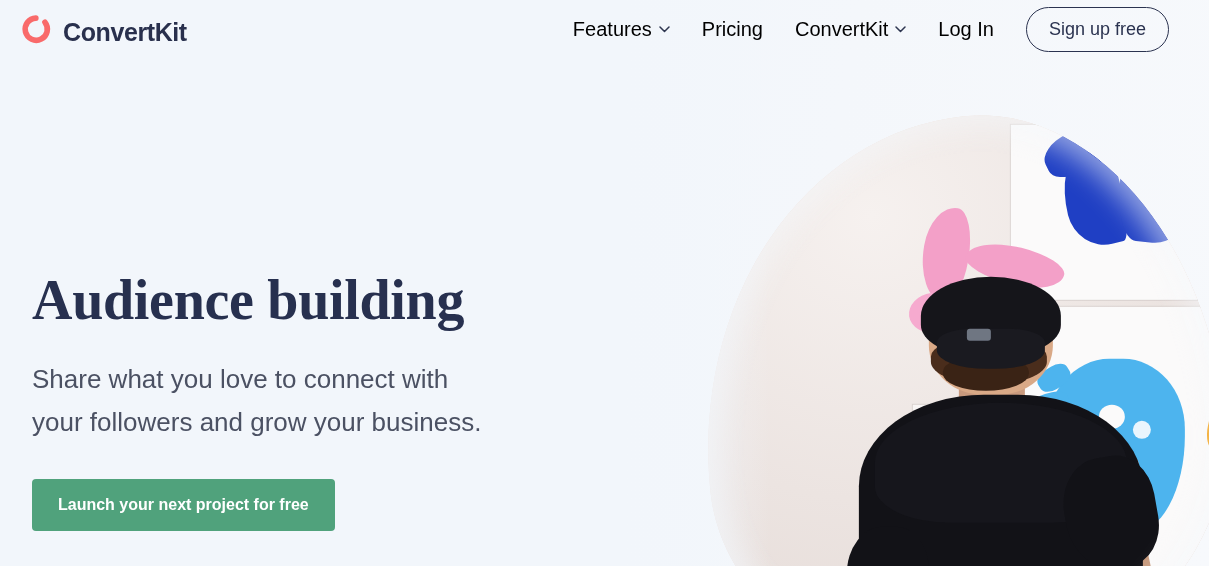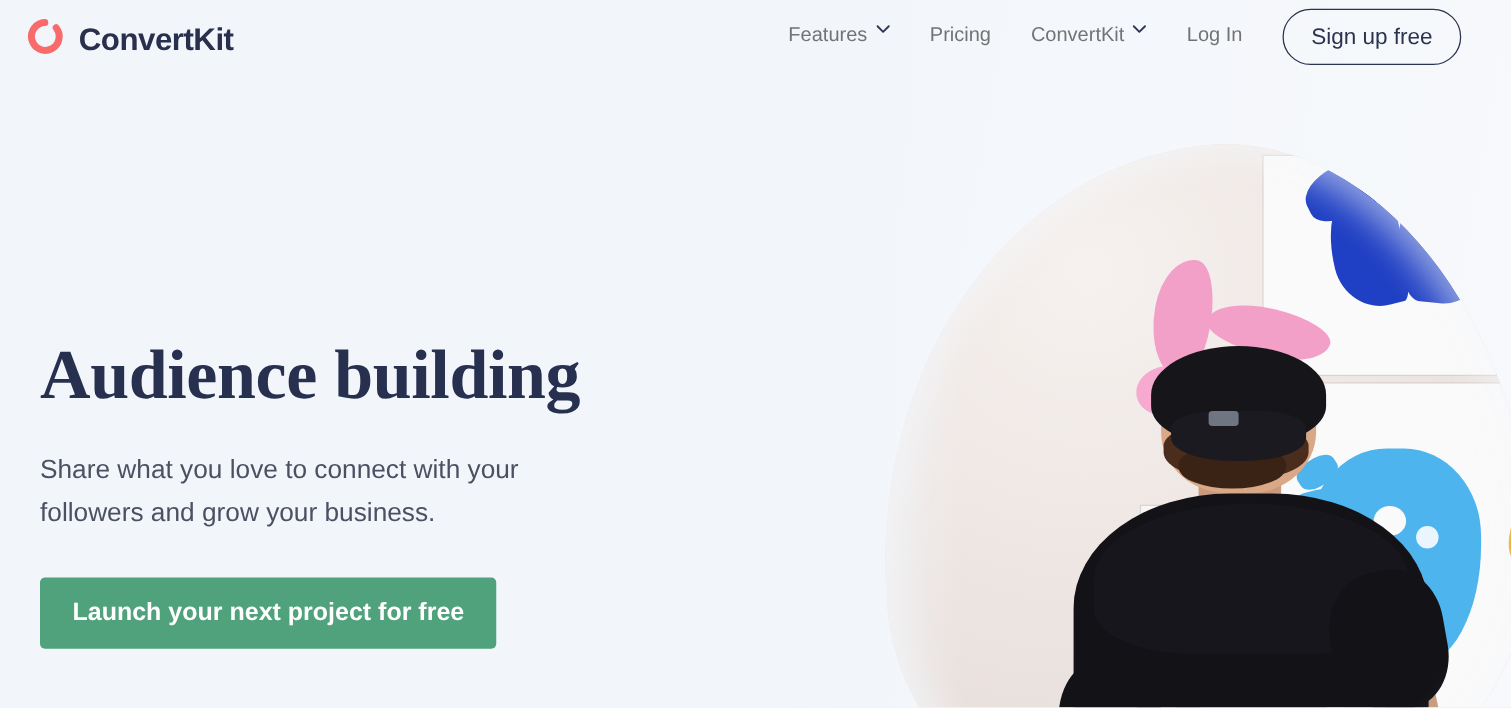--- a/index.html
+++ b/index.html
@@ -225,22 +225,22 @@
   .brand-mark { width:32px; height:32px; display:block; }
   .brand-name {
     font-size:25px; font-weight:bold; color:#29304d;
     letter-spacing:-.4px; line-height:1;
   }
   .nav {
     margin-left:auto;
     display:flex; align-items:center; gap:0;
   }
   .nav-link {
-    display:flex; gap:7px;
-    font-size:16px; color:#737373;
+    display:flex; align-items:center; gap:7px;
+    font-size:20px; color:#000000;
     padding:0 16px;
     cursor:pointer;
     white-space:nowrap;
   }
   .chev { display:block; }
   .signup {
     margin-left:16px;
     border:1.6px solid #2b3350;
     border-radius:999px;
     padding:11px 22px;
@@ -263,31 +263,31 @@
   .hero-title {
     font-family:"Liberation Serif", serif;
     font-size:56px;
     line-height:1.1;
     font-weight:bold;
     color:#27304f;
     letter-spacing:-.3px;
   }
   .hero-sub {
     margin-top:26px;
-    font-size:21px;
+    font-size:26px;
     line-height:1.68;
     color:#4b5163;
     max-width:450px;
   }
   .cta {
     margin-top:34px;
     display:inline-block;
     background:#50a27c;
     color:#ffffff;
-    font-size:20px;
+    font-size:16px;
     font-weight:bold;
     padding:17px 26px;
     border:none;
     border-radius:4px;
     cursor:pointer;
     font-family:"Liberation Sans", sans-serif;
   }
 </style>
 </head>
 <body>

